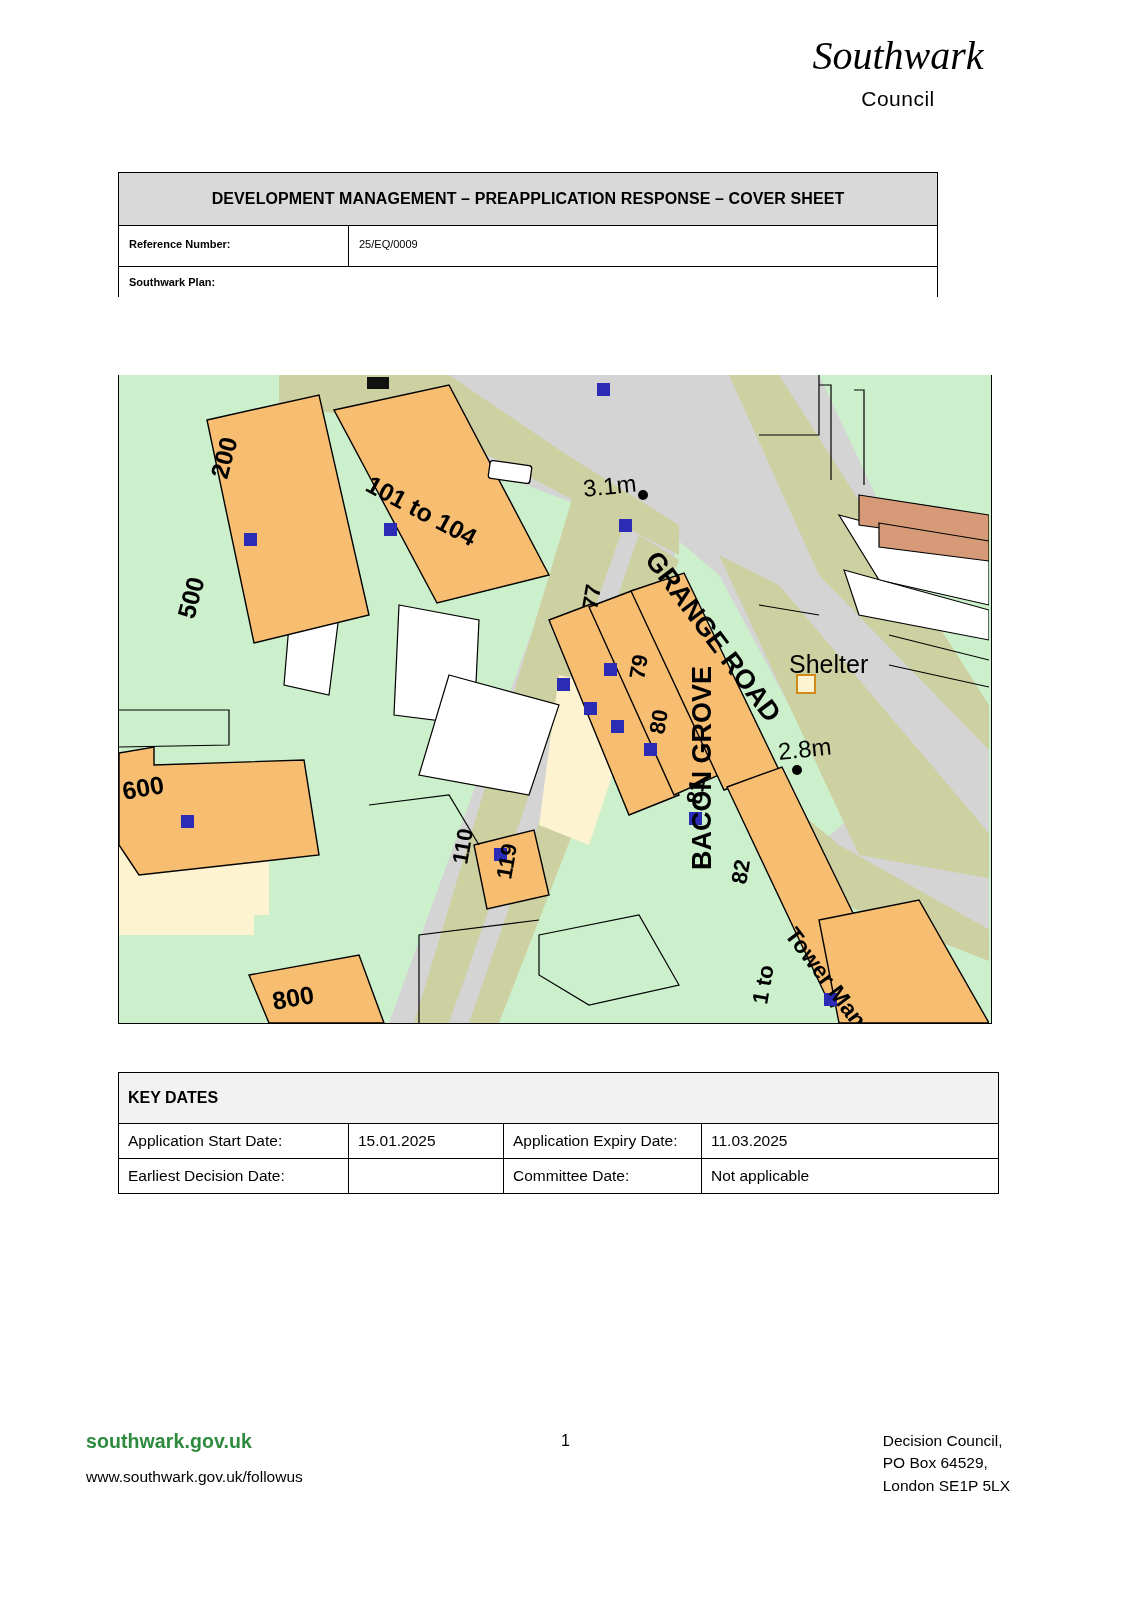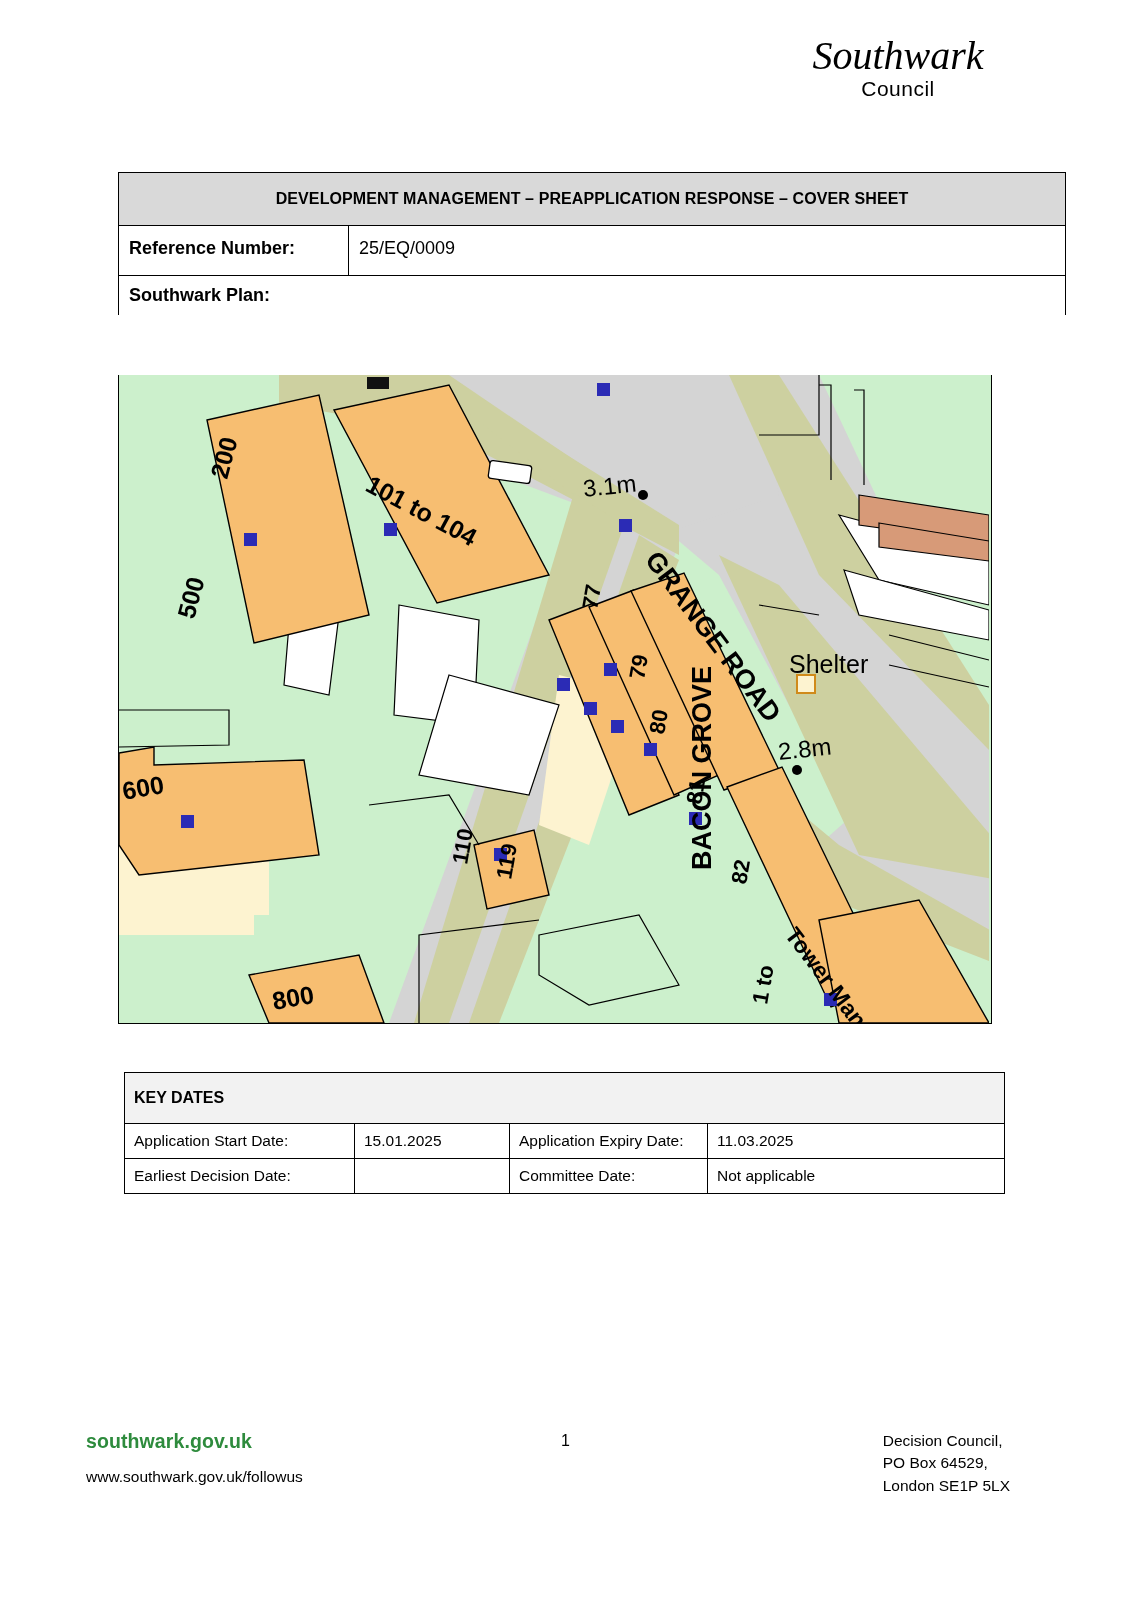--- a/index.html
+++ b/index.html
@@ -30,37 +30,37 @@
     font-size: 40px;
     letter-spacing: 0px;
     line-height: 1;
     color: #000;
     white-space: nowrap;
   }
   .logo-sub {
     font-family: "Liberation Sans", sans-serif;
     font-size: 21px;
     font-weight: 400;
-    margin-top: 1px;
+    margin-top: 11px;
     letter-spacing: .5px;
   }
 
   
   .doc-table {
     position: absolute;
     left: 118px;
     top: 172px;
-    width: 948px;
+    width: 820px;
     border-collapse: collapse;
     table-layout: fixed;
   }
   .doc-table td {
     border: 1px solid #000;
     padding: 9px 10px;
-    font-size: 18px;
+    font-size: 11px;
     vertical-align: top;
   }
   .hdr-row td {
     background: #d9d9d9;
     text-align: center;
     font-weight: bold;
     font-size: 16px;
     padding: 17px 10px;
     letter-spacing: .1px;
   }
@@ -82,21 +82,21 @@
     border-right: 1px solid #000;
     border-bottom: 1px solid #000;
     overflow: hidden;
     background: #ccf0cc;
   }
   .map-svg { display: block; }
 
   
   .keydates {
     position: absolute;
-    left: 124px;
+    left: 118px;
     top: 1072px;
     width: 881px;
     border-collapse: collapse;
     table-layout: fixed;
   }
   .keydates td {
     border: 1px solid #000;
     padding: 8px 9px;
     font-size: 15.5px;
     vertical-align: top;

